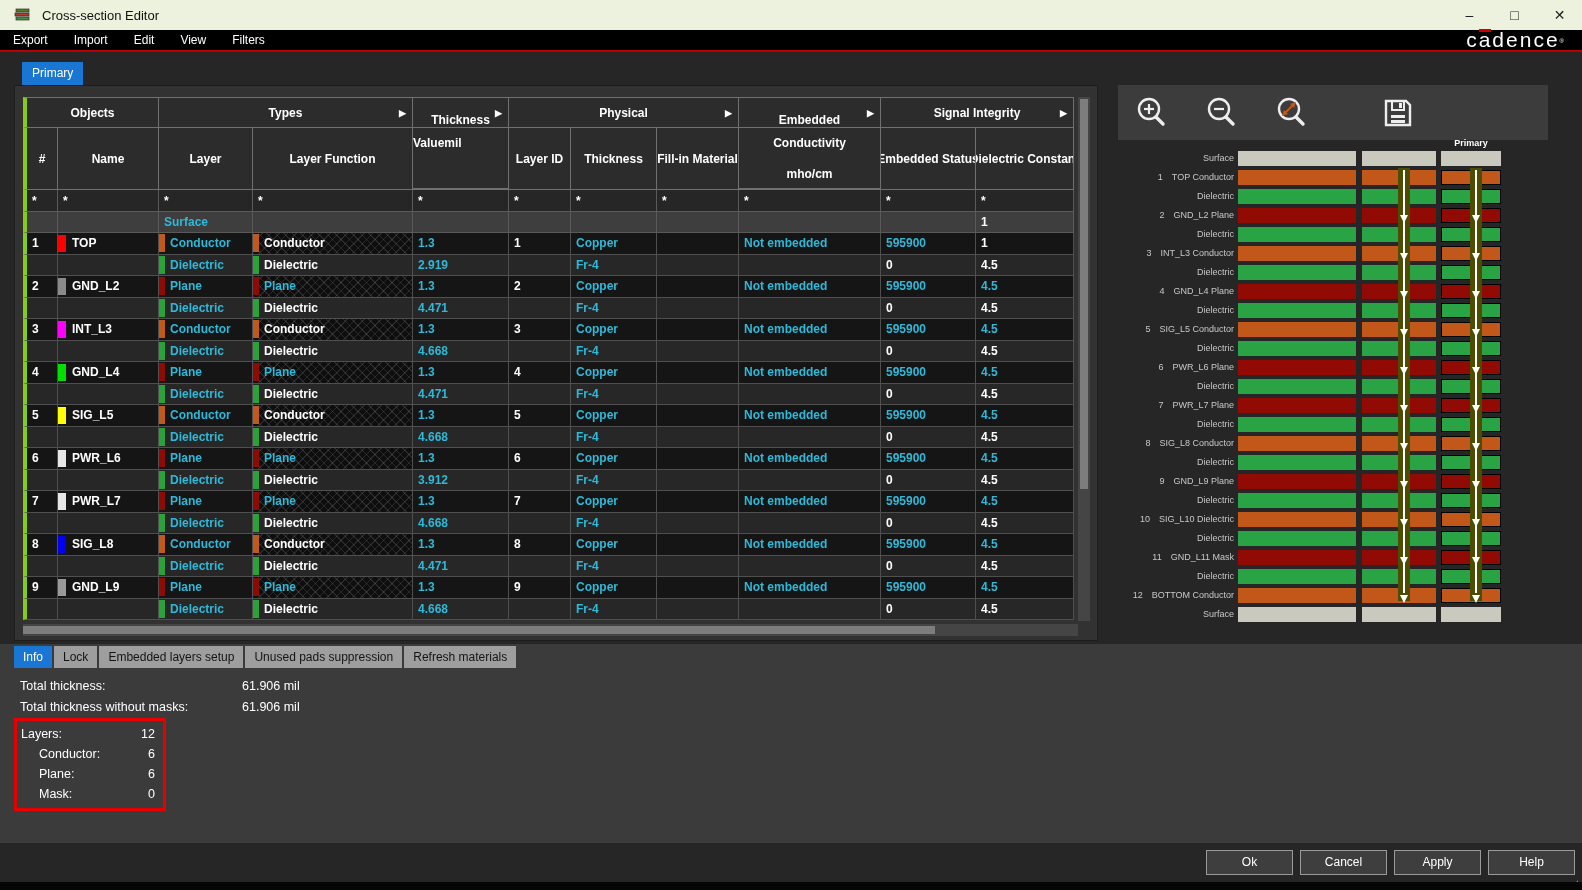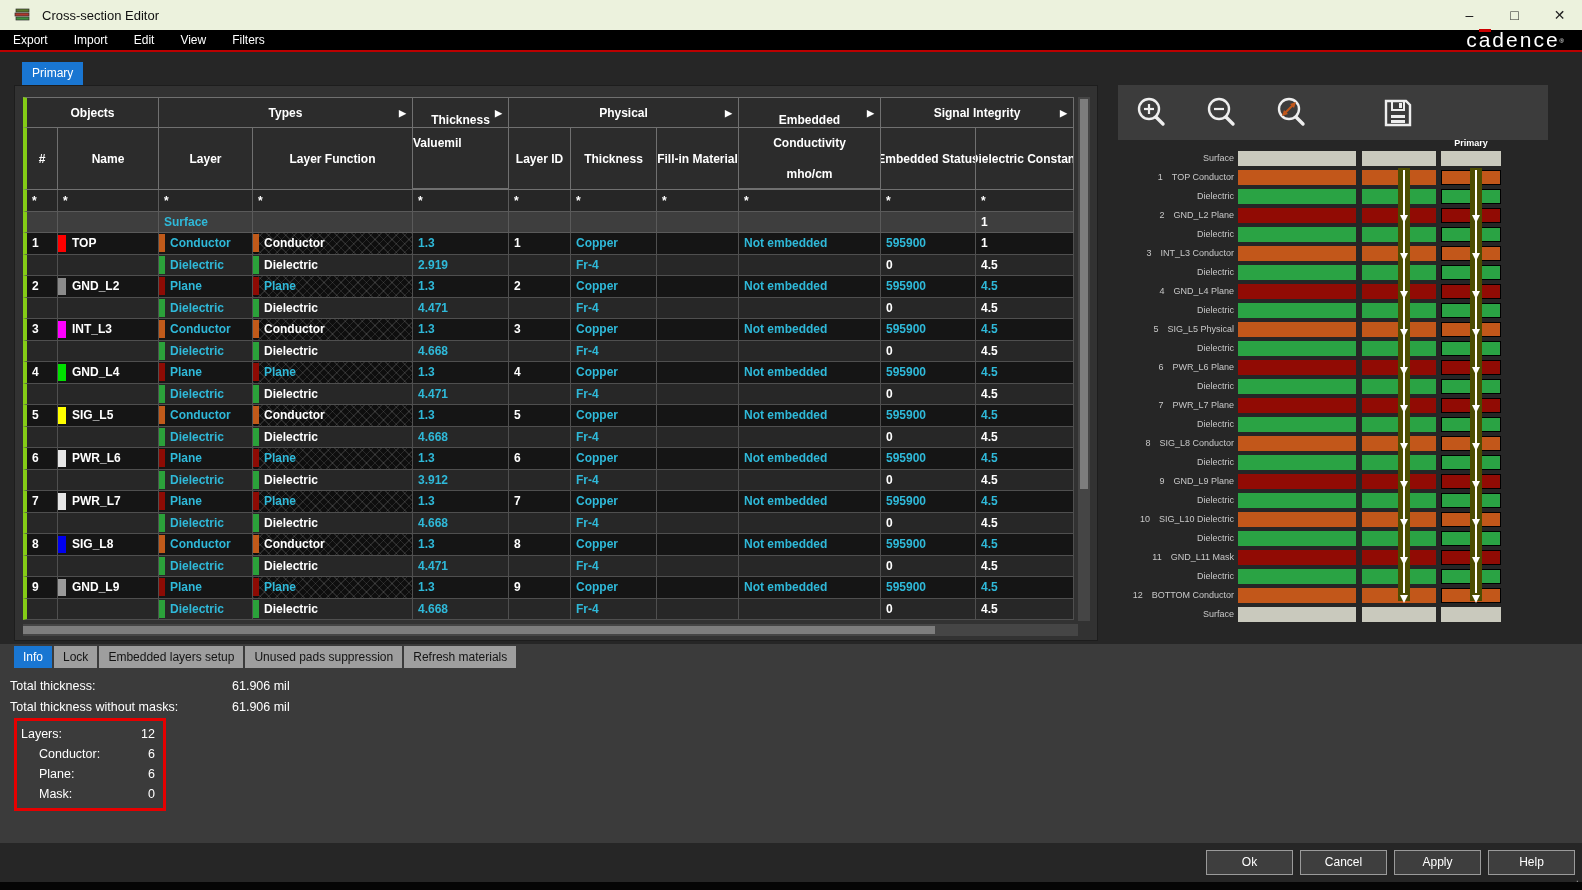--- a/index.html
+++ b/index.html
@@ -101,21 +101,21 @@
     border-left:4px solid transparent; border-right:4px solid transparent;
     border-top:8px solid #fff; }
 
   
   #bottom-panel { position:absolute; left:0; top:644px; width:1582px; height:199px;
     background:#3b3b3b; }
   #btabs { position:absolute; left:14px; top:2px; display:flex; gap:2px; }
   .btab { height:22px; line-height:22px; padding:0 9px; font-size:12px;
     background:#9e9e9e; color:#141414; }
   .btab.active { background:#1976d2; color:#fff; }
-  #info-rows { position:absolute; left:10px; top:32px; font-size:12.5px; color:#fff; }
+  #info-rows { position:absolute; left:20px; top:32px; font-size:12.5px; color:#fff; }
   .irow { height:21px; line-height:21px; }
   .irow .ilabel { display:inline-block; width:222px; }
   #hl-box { position:absolute; left:14px; top:74px; width:152px;
     border:3px solid #e60000; padding:3px 0 4px 0; }
   .hrow { display:flex; height:20px; line-height:20px; font-size:12.5px; color:#fff; }
   .hrow .hlabel { flex:1; padding-left:4px; }
   .hrow.indent .hlabel { padding-left:22px; }
   .hrow .hvalue { width:34px; text-align:right; padding-right:8px; }
 
   
@@ -996,21 +996,21 @@
           <div class="vlabel">
             <span>Dielectric</span>
           </div>
           <div class="vbar vb1 lt-dielectric"></div>
           <div class="vbar vb2 lt-dielectric"></div>
           <div class="vbar vb3 lt-dielectric"></div>
         </div>
         <div class="vrow">
           <div class="vlabel">
             <span class="vnum">5</span>
-            <span>SIG_L5 Physical</span>
+            <span>SIG_L5 Conductor</span>
           </div>
           <div class="vbar vb1 lt-conductor"></div>
           <div class="vbar vb2 lt-conductor"></div>
           <div class="vbar vb3 lt-conductor"></div>
         </div>
         <div class="vrow">
           <div class="vlabel">
             <span>Dielectric</span>
           </div>
           <div class="vbar vb1 lt-dielectric"></div>

